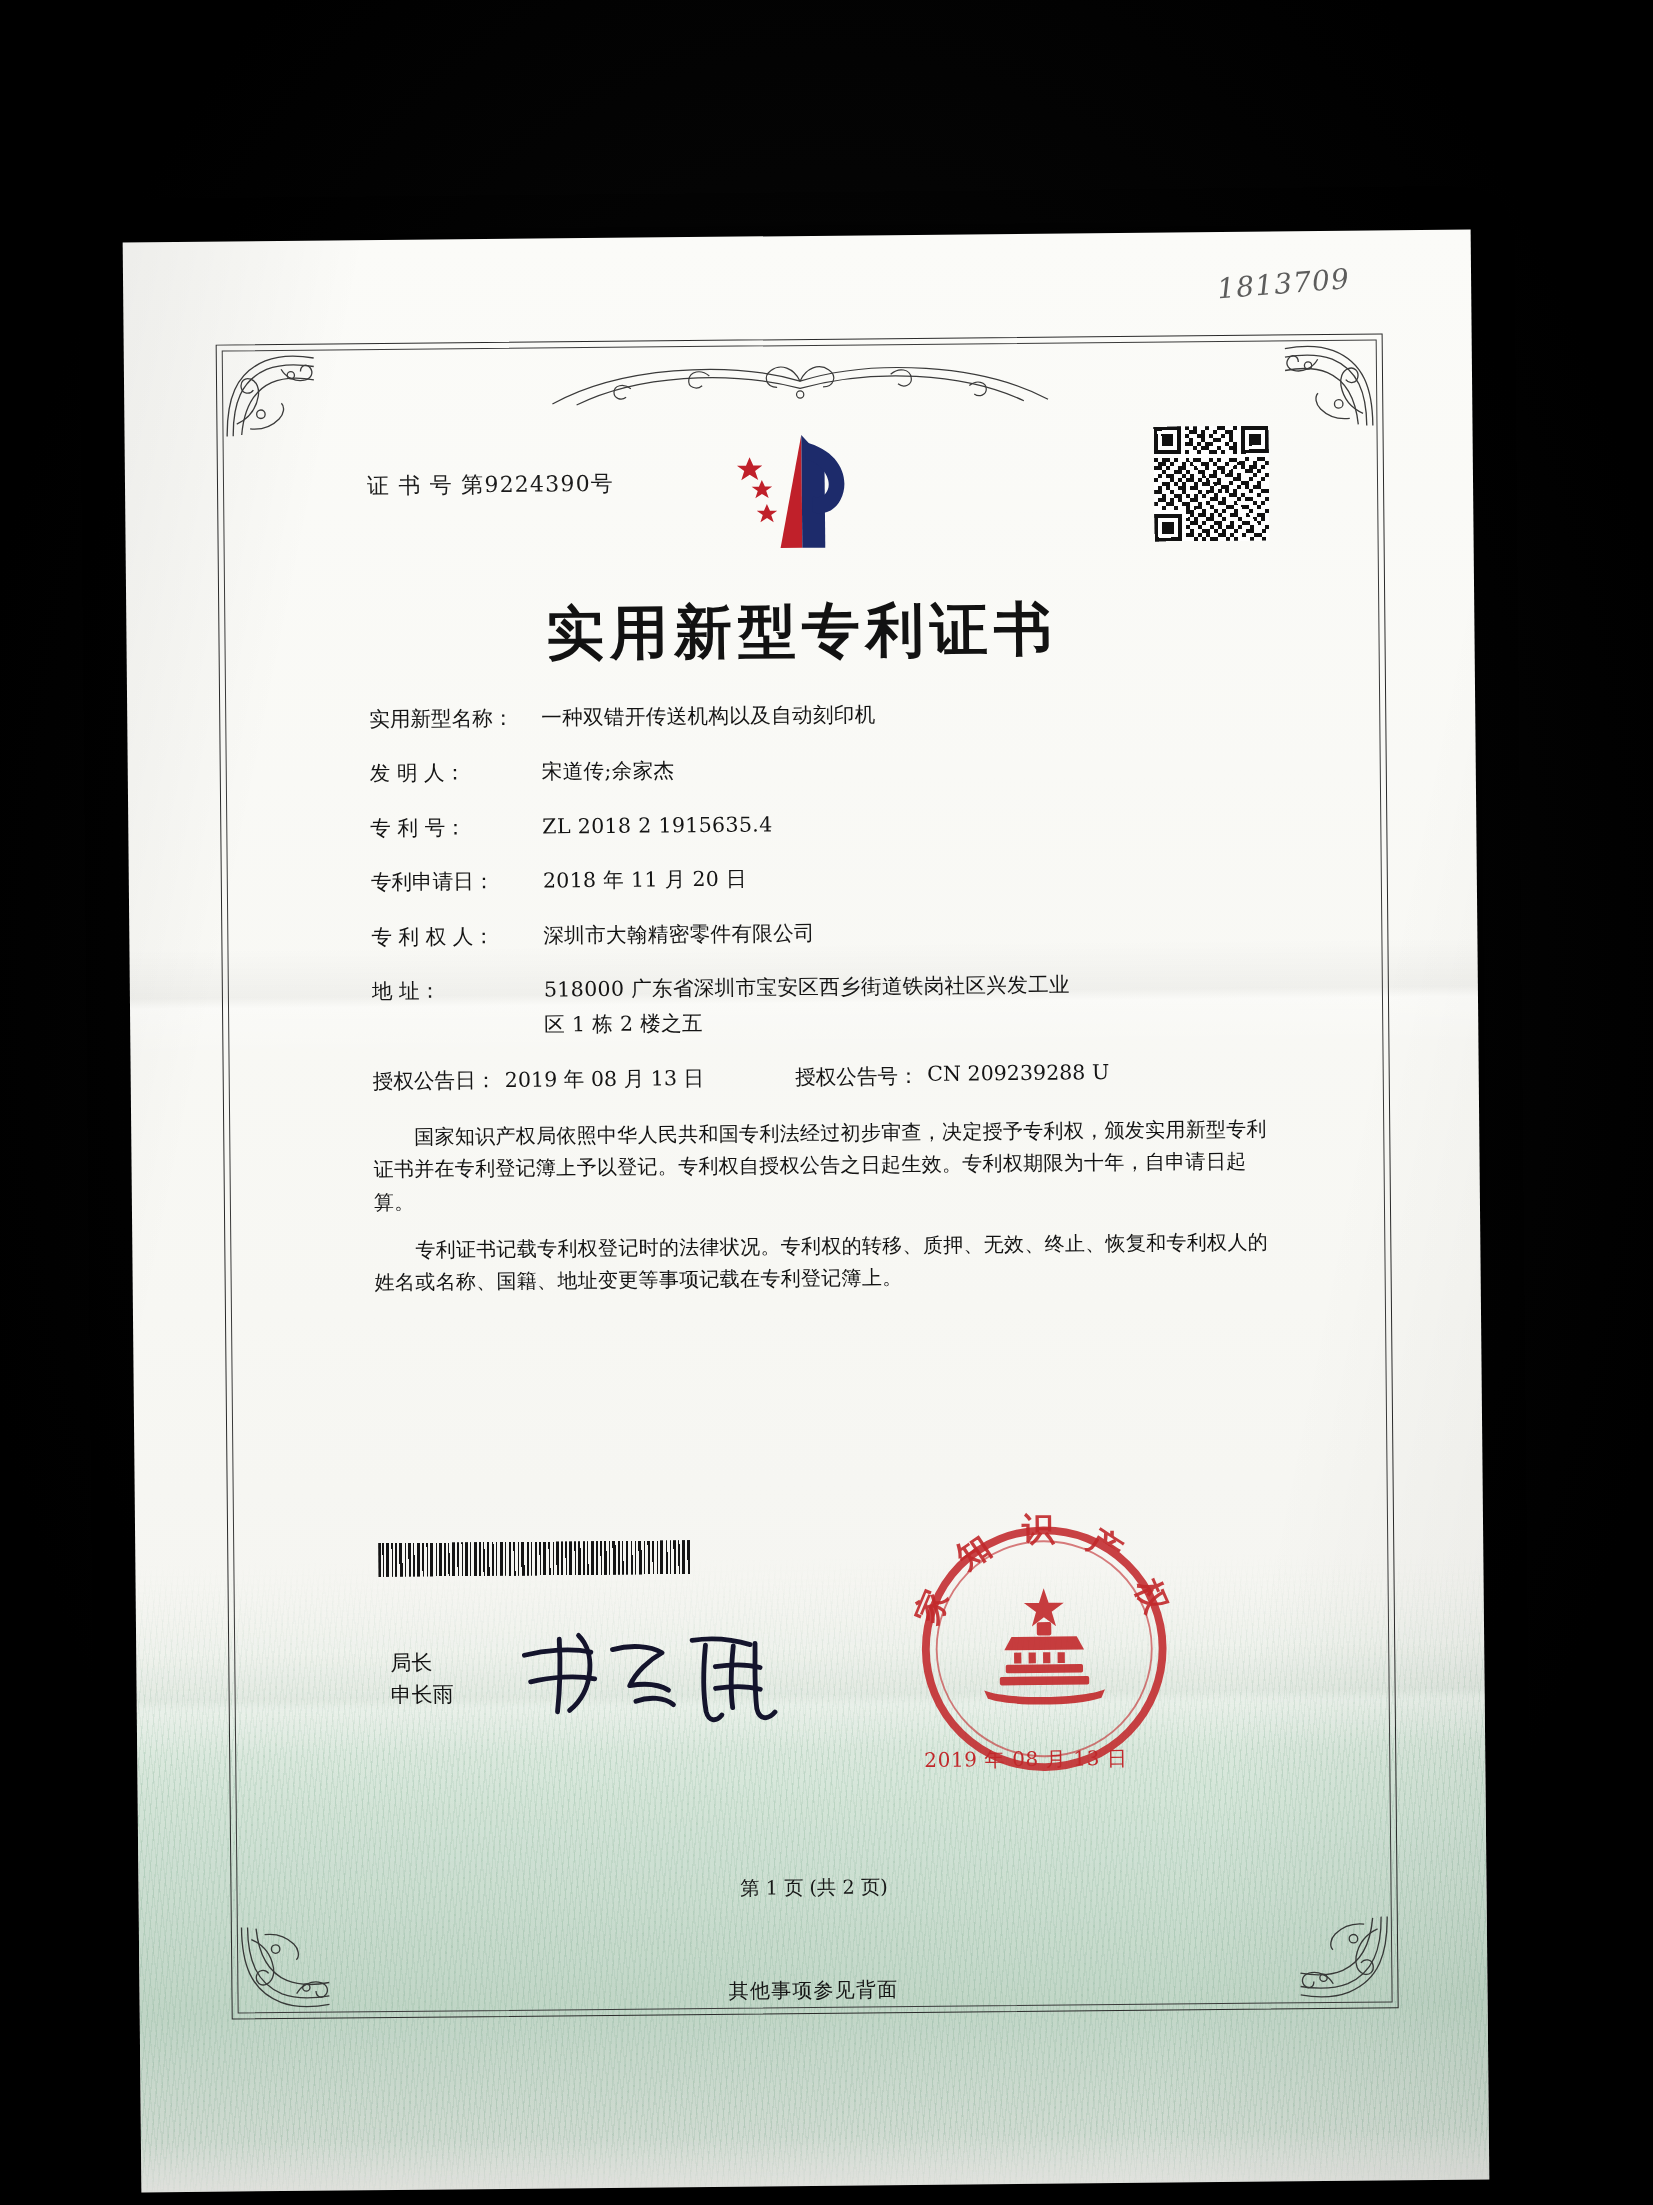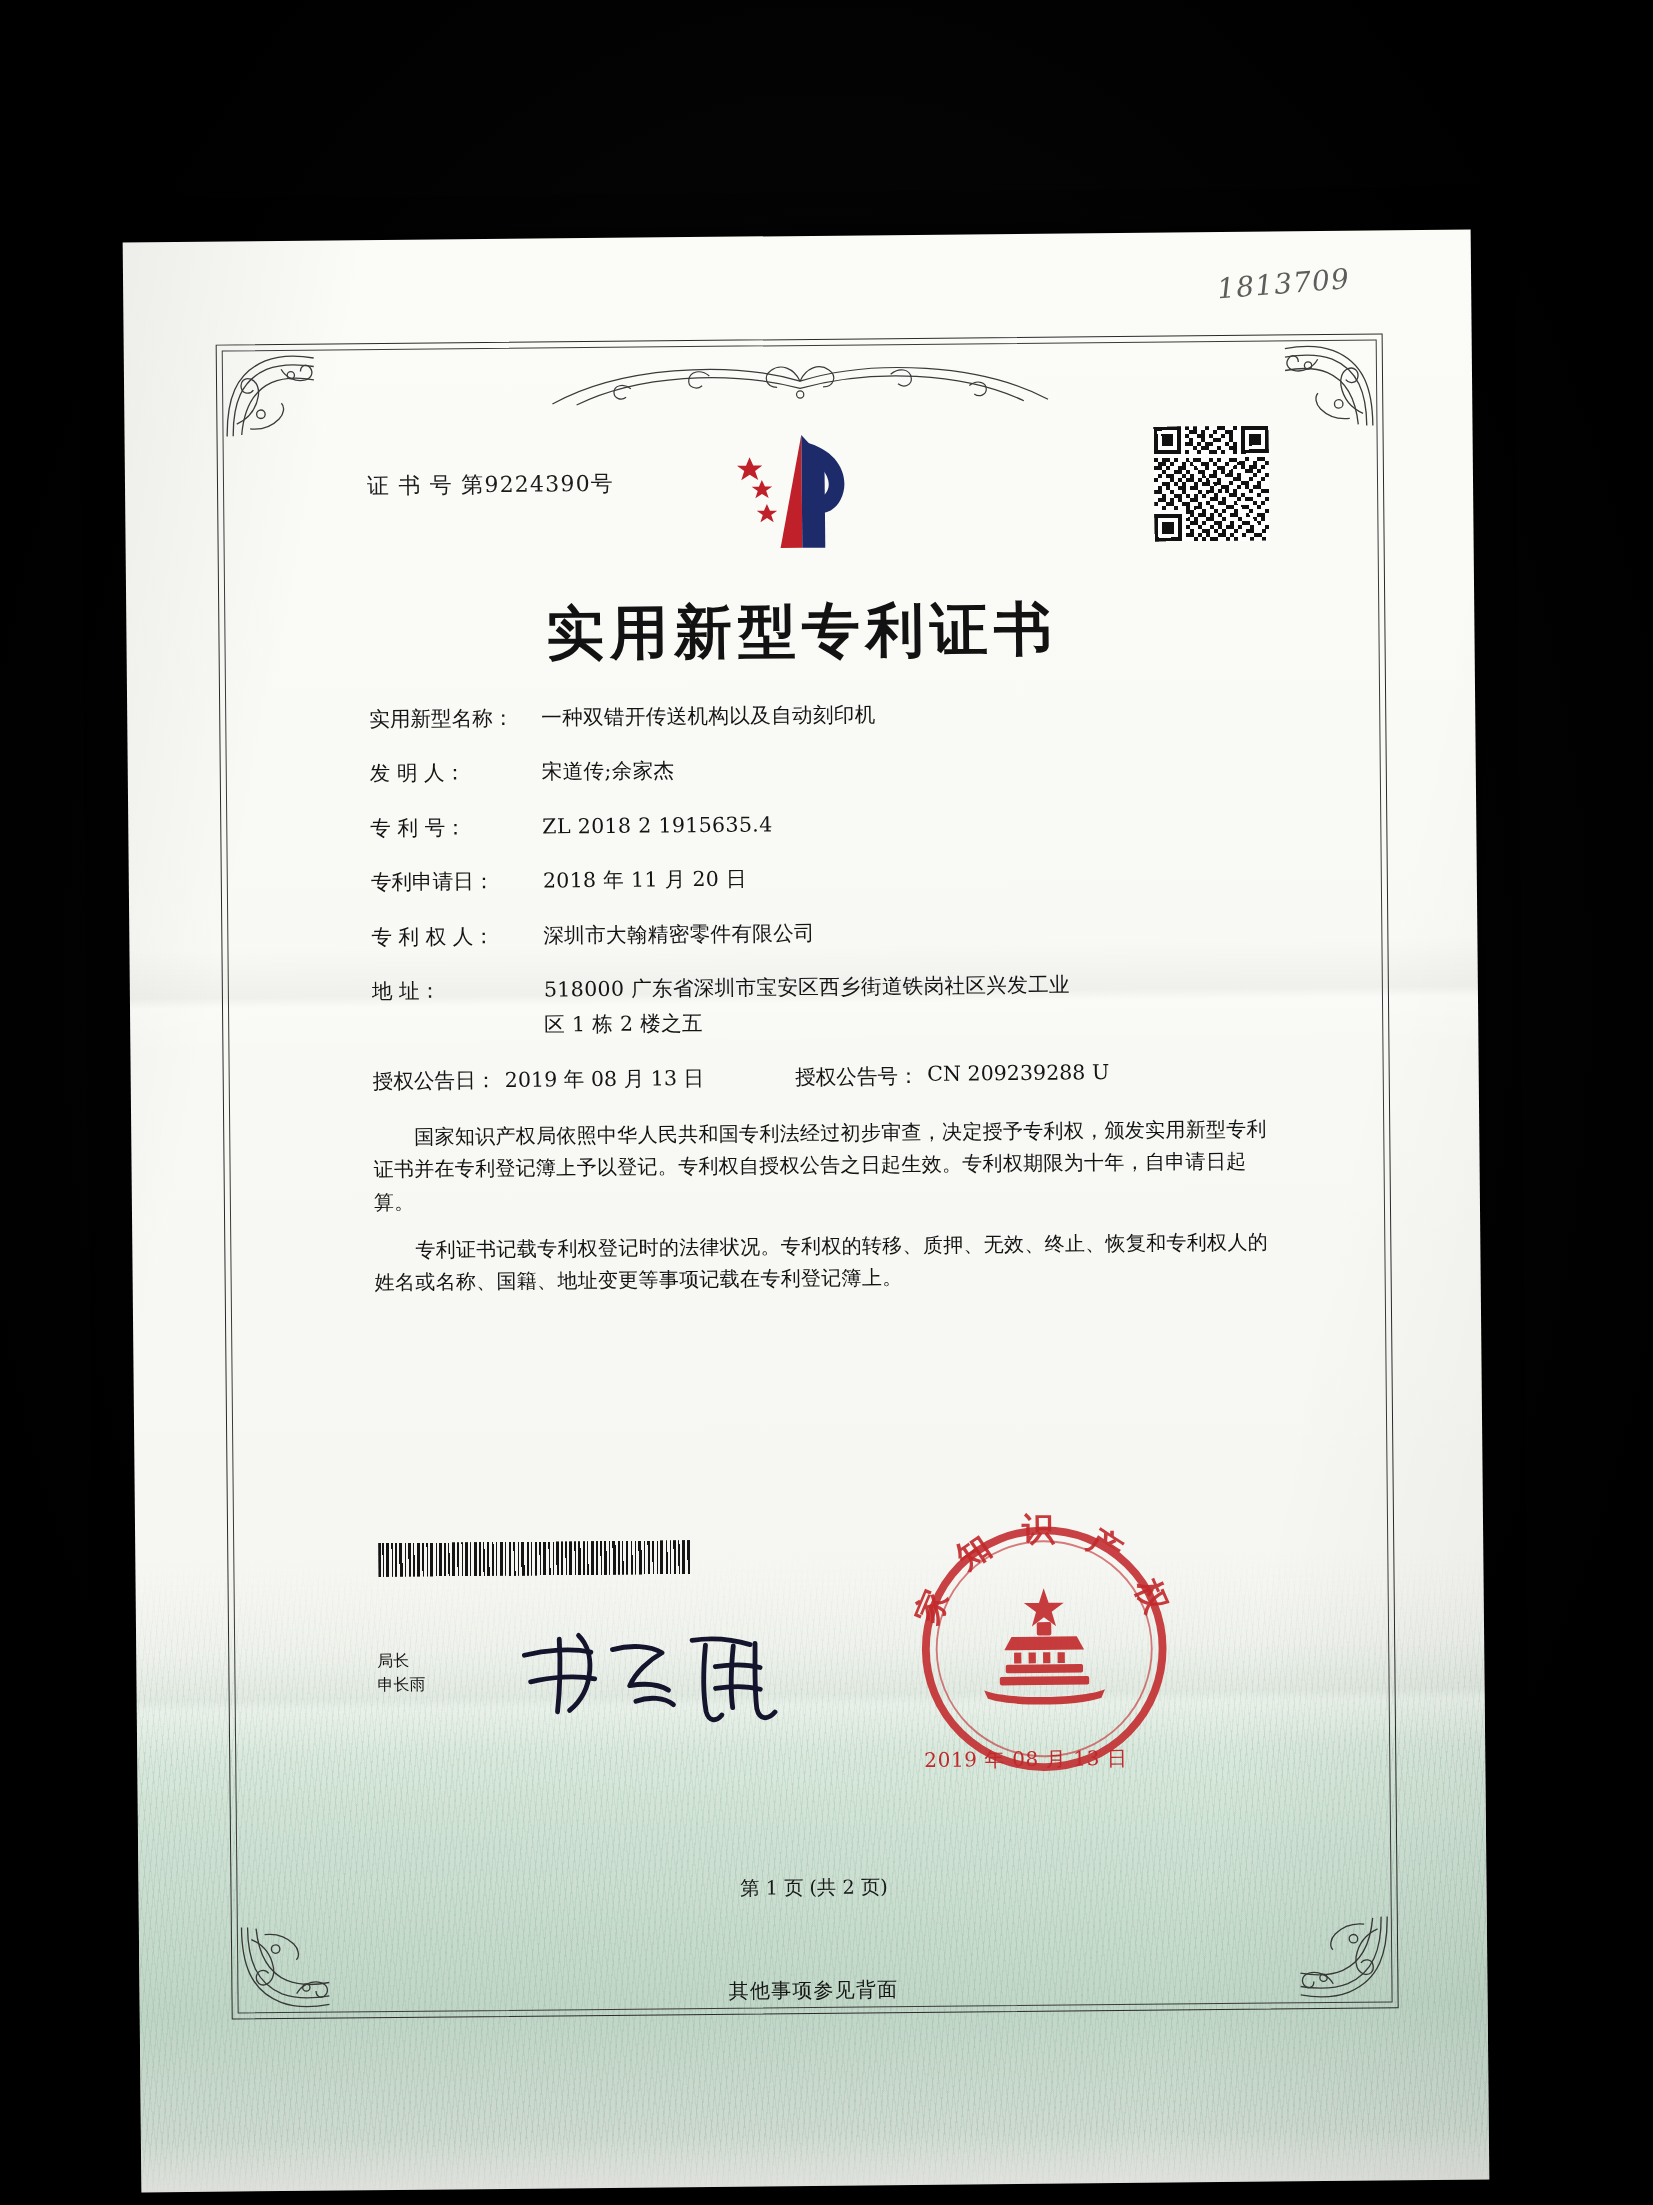--- a/index.html
+++ b/index.html
@@ -210,26 +210,26 @@
     position: absolute;
     left: 151px;
     top: 1200px;
     width: 314px;
     height: 34px;
   }
 
   
   #director-block {
     position: absolute;
-    left: 149px;
+    left: 162px;
     top: 1306px;
-    font-size: 16px;
+    font-size: 21px;
     color: #141414;
     line-height: 1.5;
-    font-family: Liberation Serif, serif;
+    font-family: Liberation Mono, monospace;
   }
   #signature-mark {
     position: absolute;
     left: 278px;
     top: 1282px;
     width: 302px;
     height: 109px;
   }
 
   

